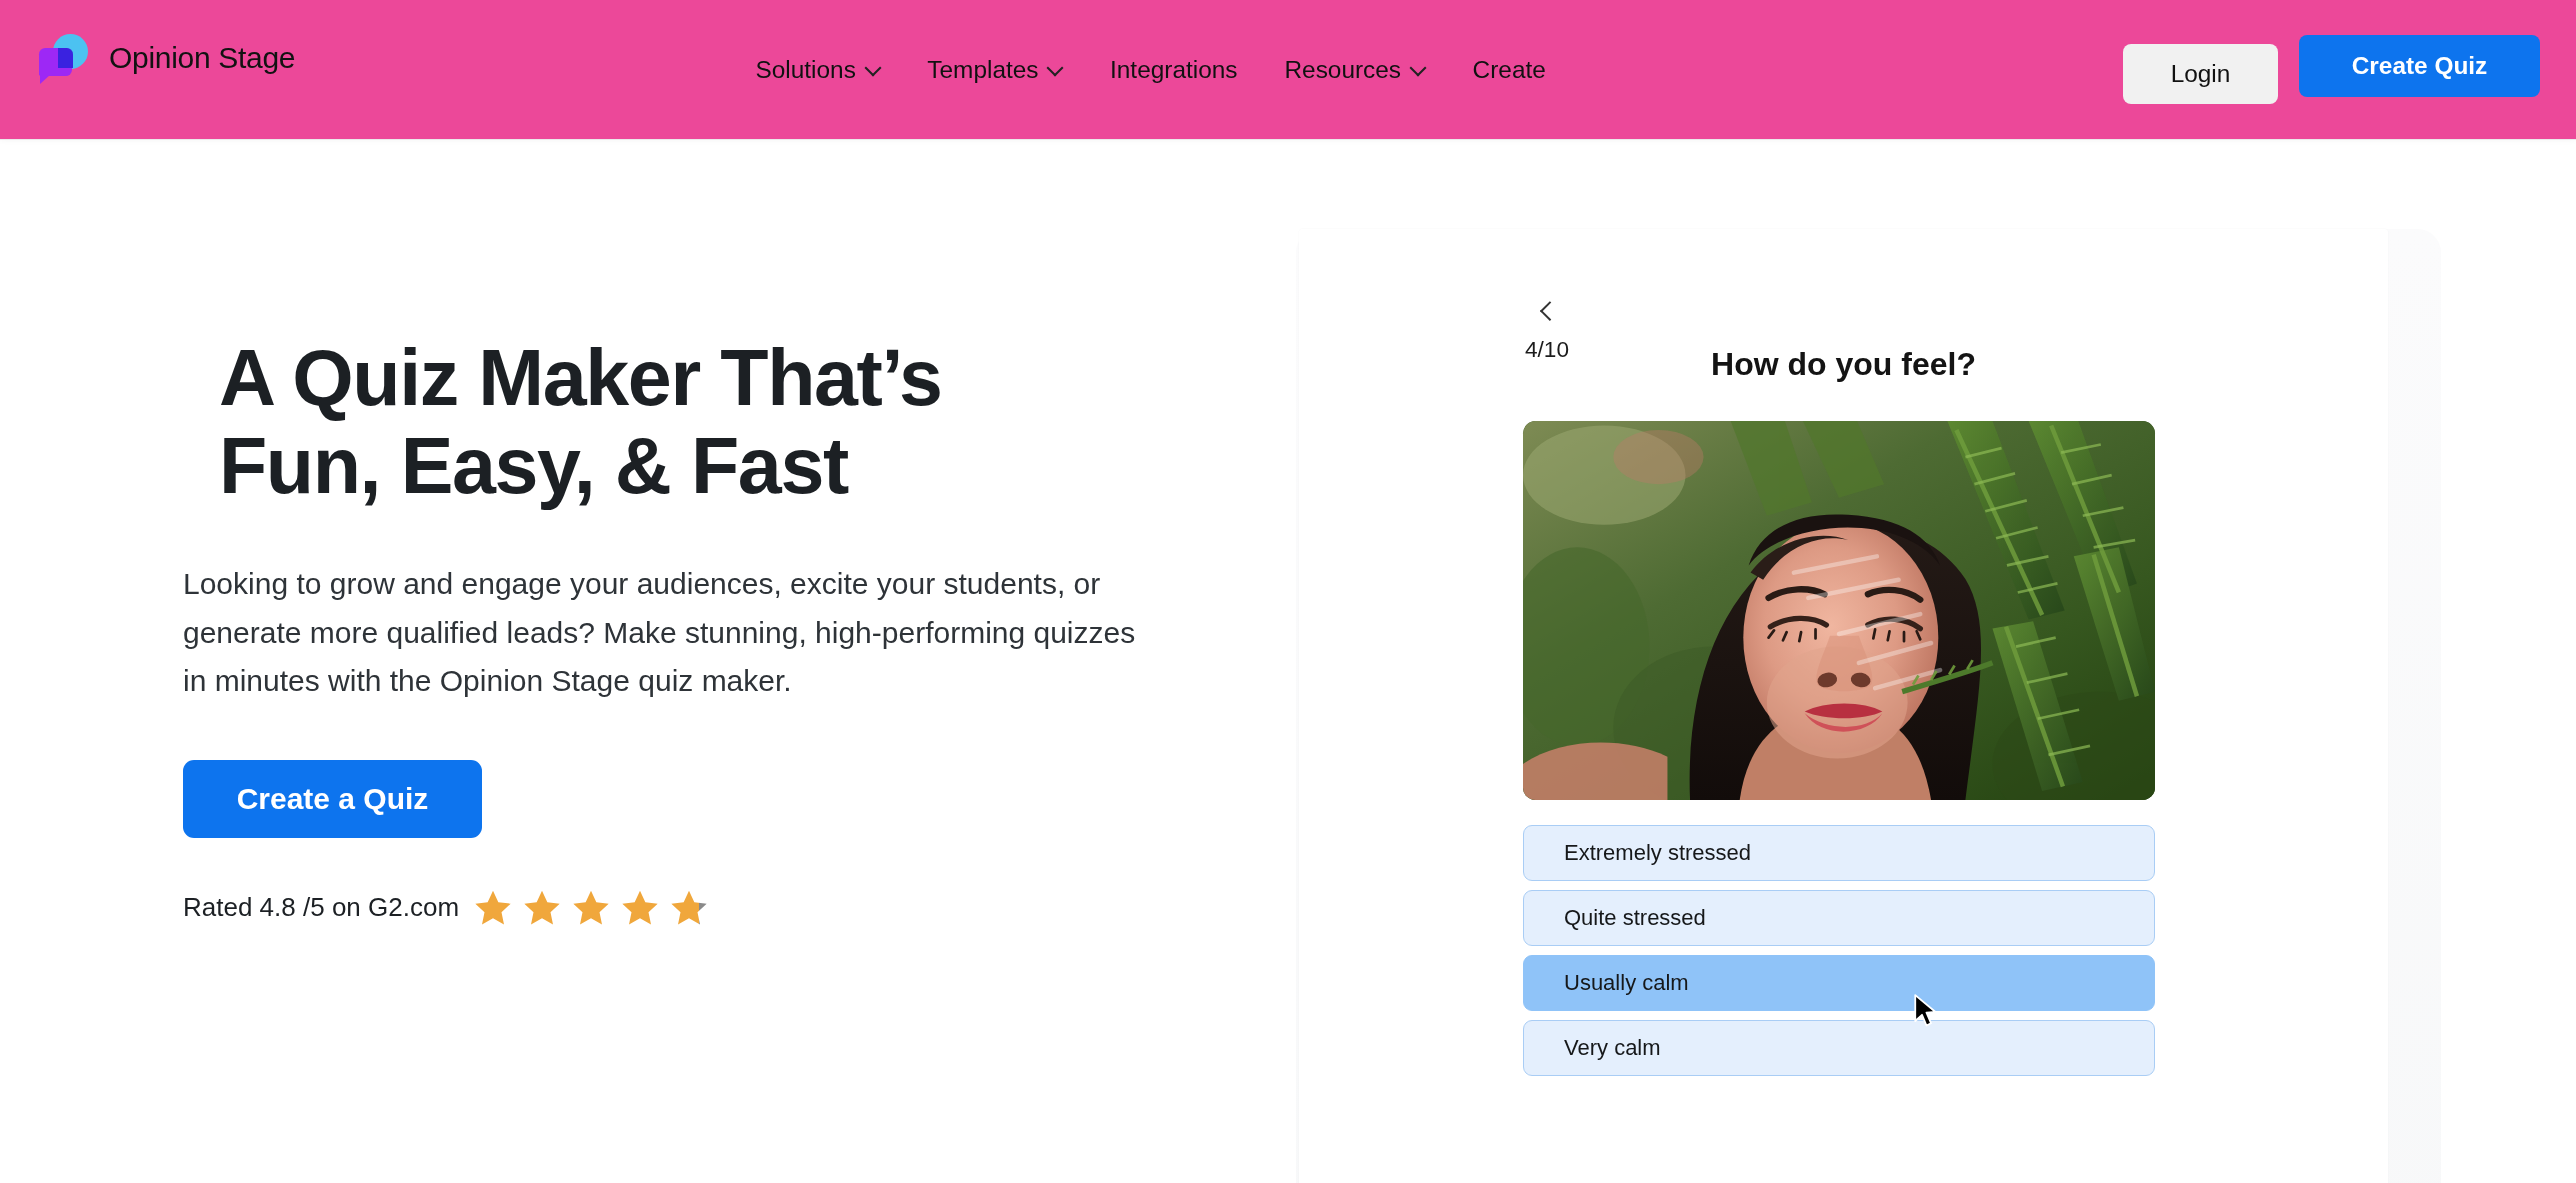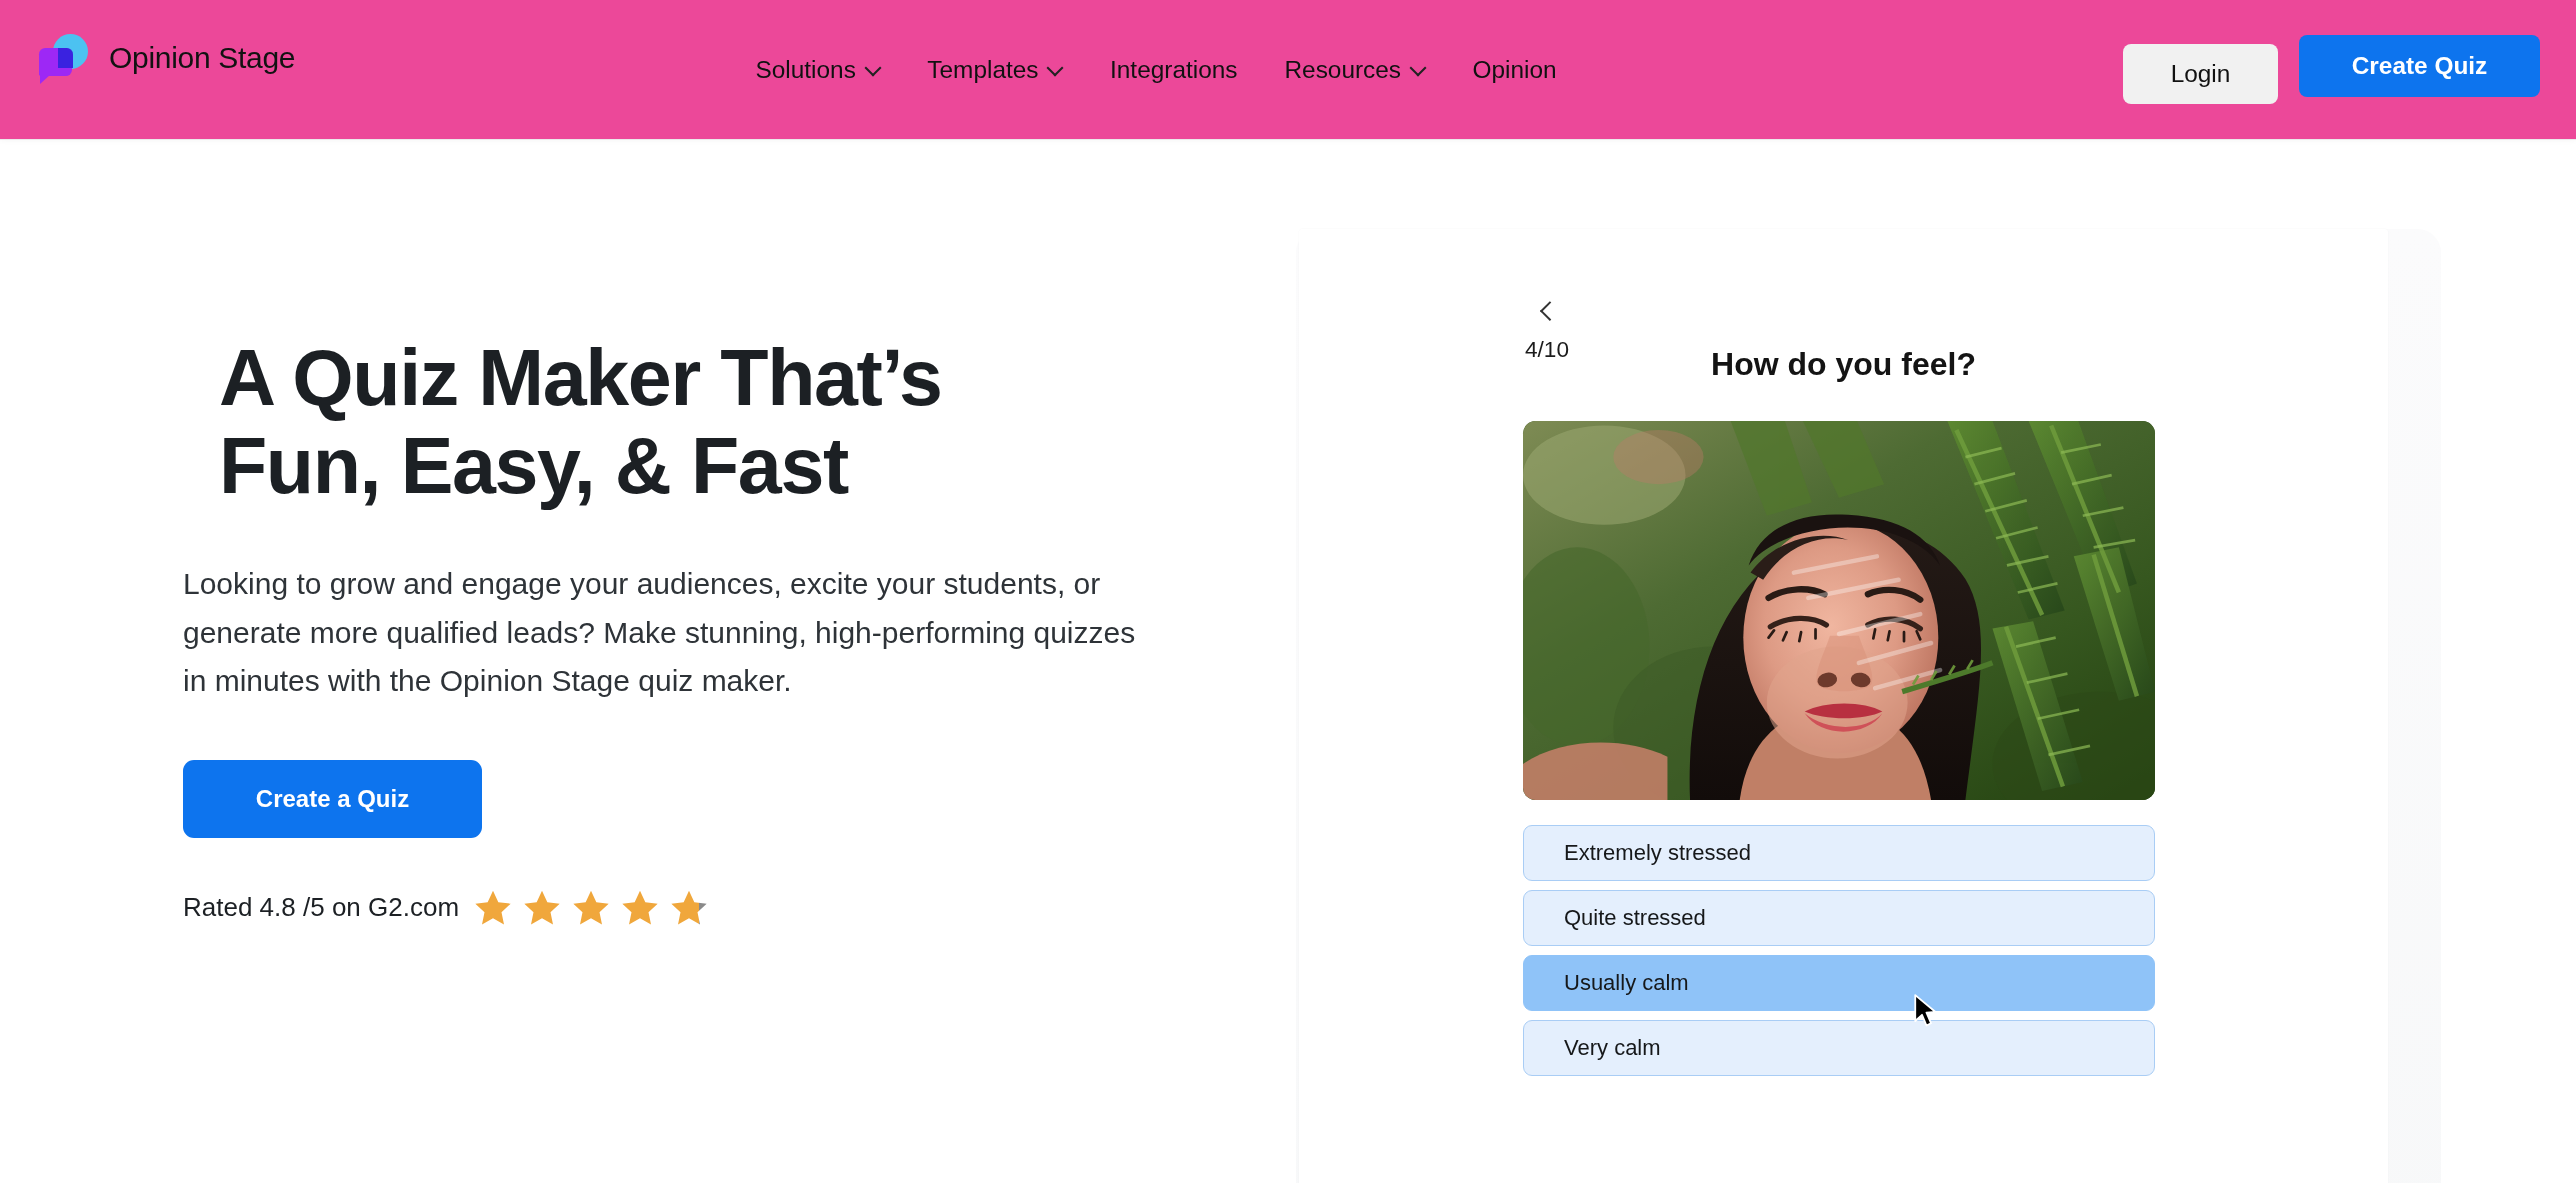--- a/index.html
+++ b/index.html
@@ -99,21 +99,21 @@
   .hero-sub {
     margin-top:49px;
     font-size:30px; line-height:1.62; color:#2e3338;
     max-width:980px; font-weight:400;
   }
   .btn-hero {
     margin-top:54px;
     width:299px; height:78px;
     background:#0d74ee; border:none; border-radius:11px;
     font-family:"Liberation Sans", sans-serif;
-    font-size:24px; font-weight:600; color:#fff; cursor:pointer;
+    font-size:30px; font-weight:600; color:#fff; cursor:pointer;
   }
   .rating-row {
     margin-top:50px; display:flex; align-items:center; gap:14px;
   }
   .rating-text { font-size:26px; color:#1c2024; white-space:nowrap; }
   .stars { display:flex; align-items:center; gap:9px; }
   .star { width:40px; height:40px; display:block; }
 
   
   .quiz-outer {
@@ -199,21 +199,21 @@
       <span class="chev"></span>
     </div>
     <div class="nav-item">
       <span>Integrations</span>
     </div>
     <div class="nav-item">
       <span>Resources</span>
       <span class="chev"></span>
     </div>
     <div class="nav-item">
-      <span>Opinion</span>
+      <span>Create</span>
     </div>
   </nav>
 
   <div class="header-actions">
     <button class="btn-login">Login</button>
     <button class="btn-create">Create Quiz</button>
   </div>
 </div>
 
 <div class="hero-left">

